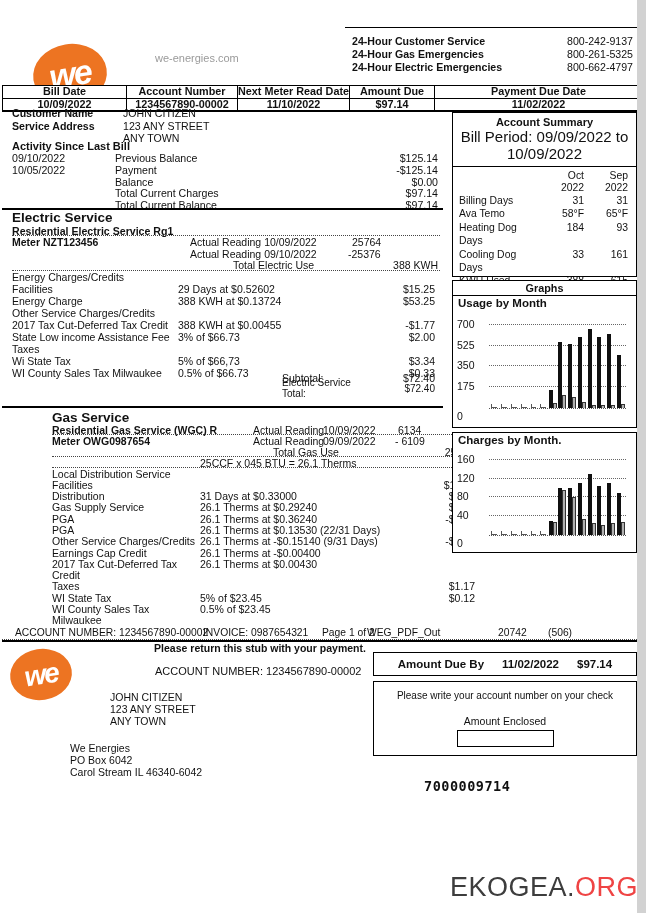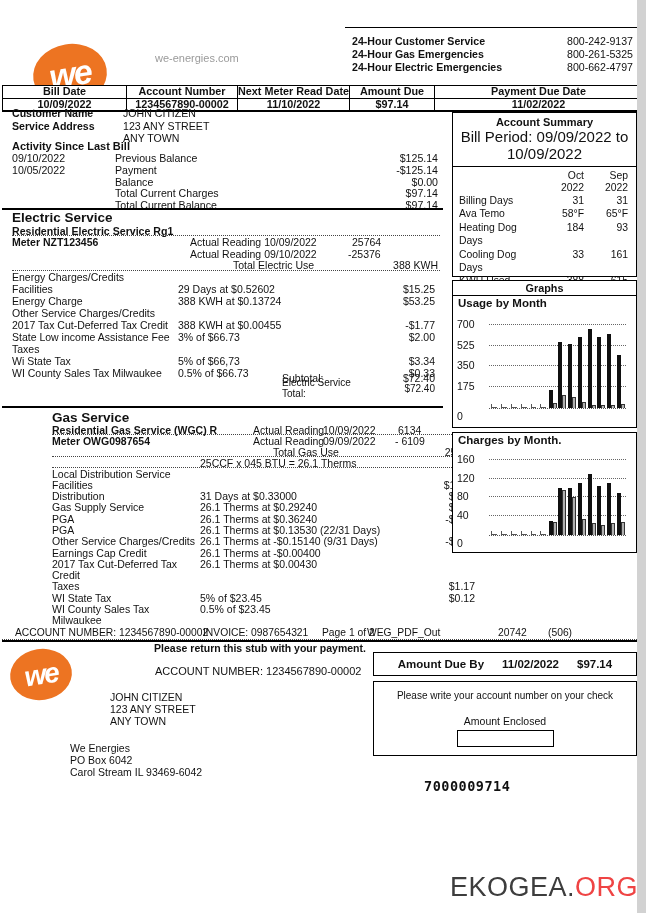--- a/index.html
+++ b/index.html
@@ -407,21 +407,21 @@
   <div class="abs amtbox" style="left:373px; top:681px; width:264px; height:75px;">
     <div class="checknote" style="margin-top:8px;">Please write your account number on your check</div>
     <div class="enclosed" style="margin-top:14px;">Amount Enclosed</div>
     <div class="enc-input"></div>
   </div>
 
   <div class="abs addr" style="left:70px; top:742px;">
 
   <div>We Energies</div>
       <div>PO Box 6042</div>
-      <div>Carol Stream IL 93469-6042</div>
+      <div>Carol Stream IL 46340-6042</div>
     </div>
 
   <div class="abs ocr" style="left:424px; top:778px;">
     <span>7000009714</span>
   </div>
 
   <div class="abs sidebox" style="left:452px; top:112px; width:185px; height:165px;">
     <div class="sum-head">
       <div class="sum-title">Account Summary</div>
       <div class="sum-period">Bill Period: 09/09/2022 to 10/09/2022</div>

